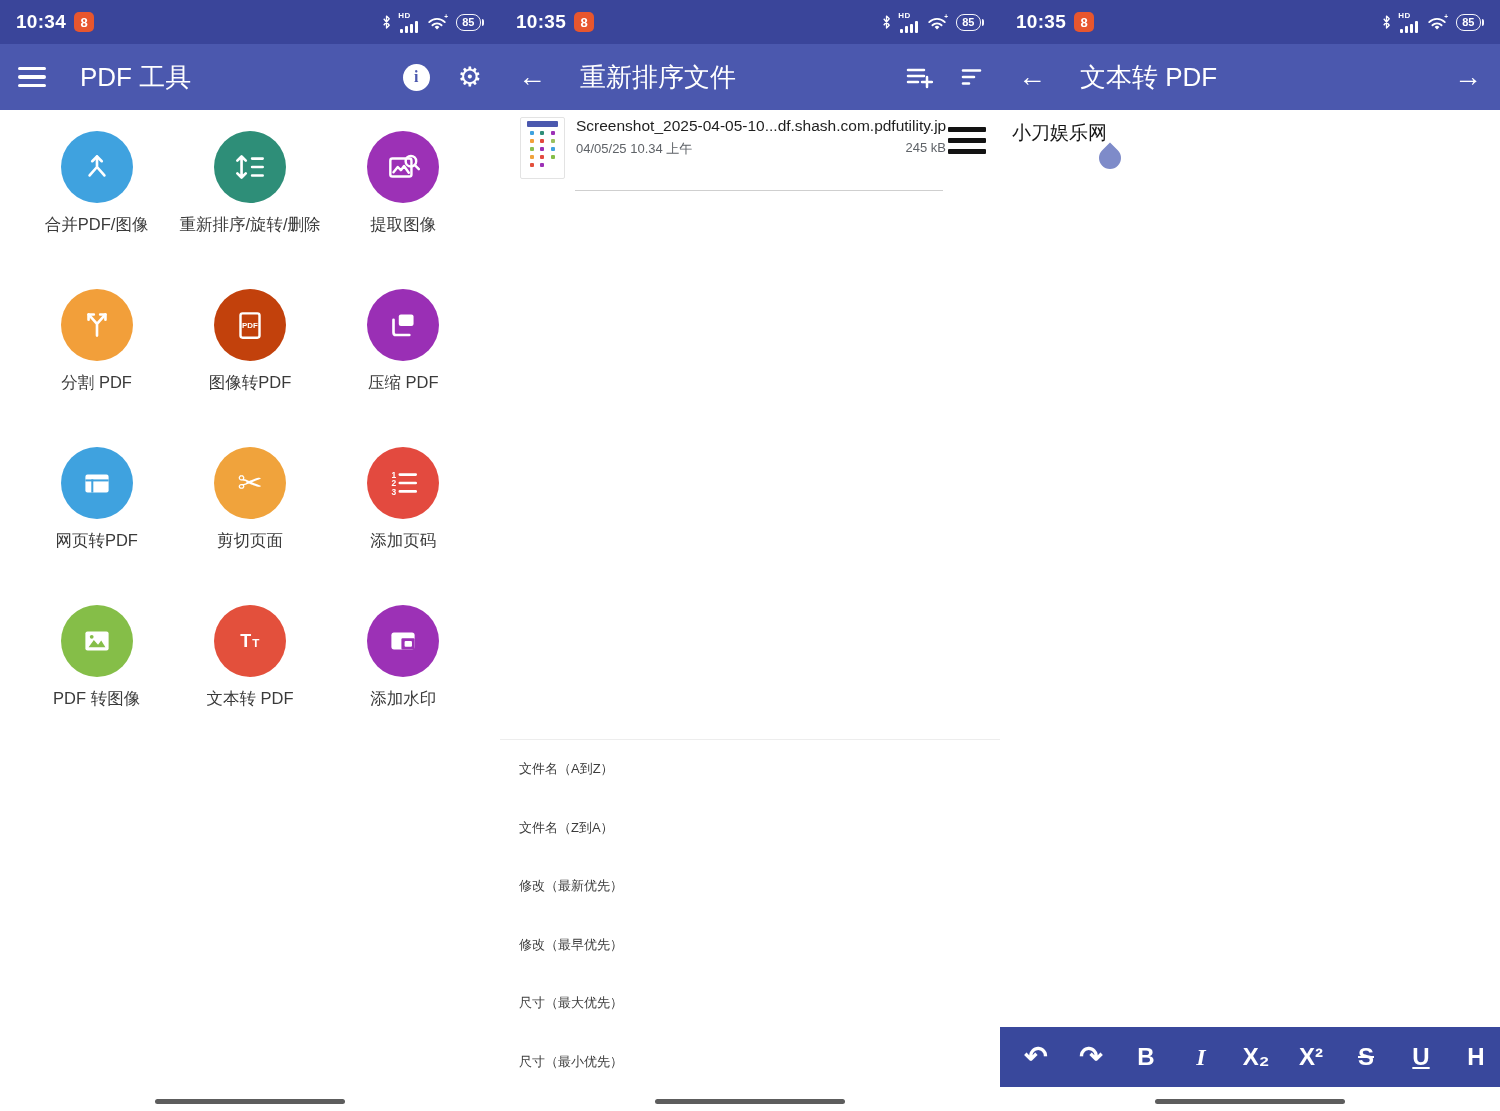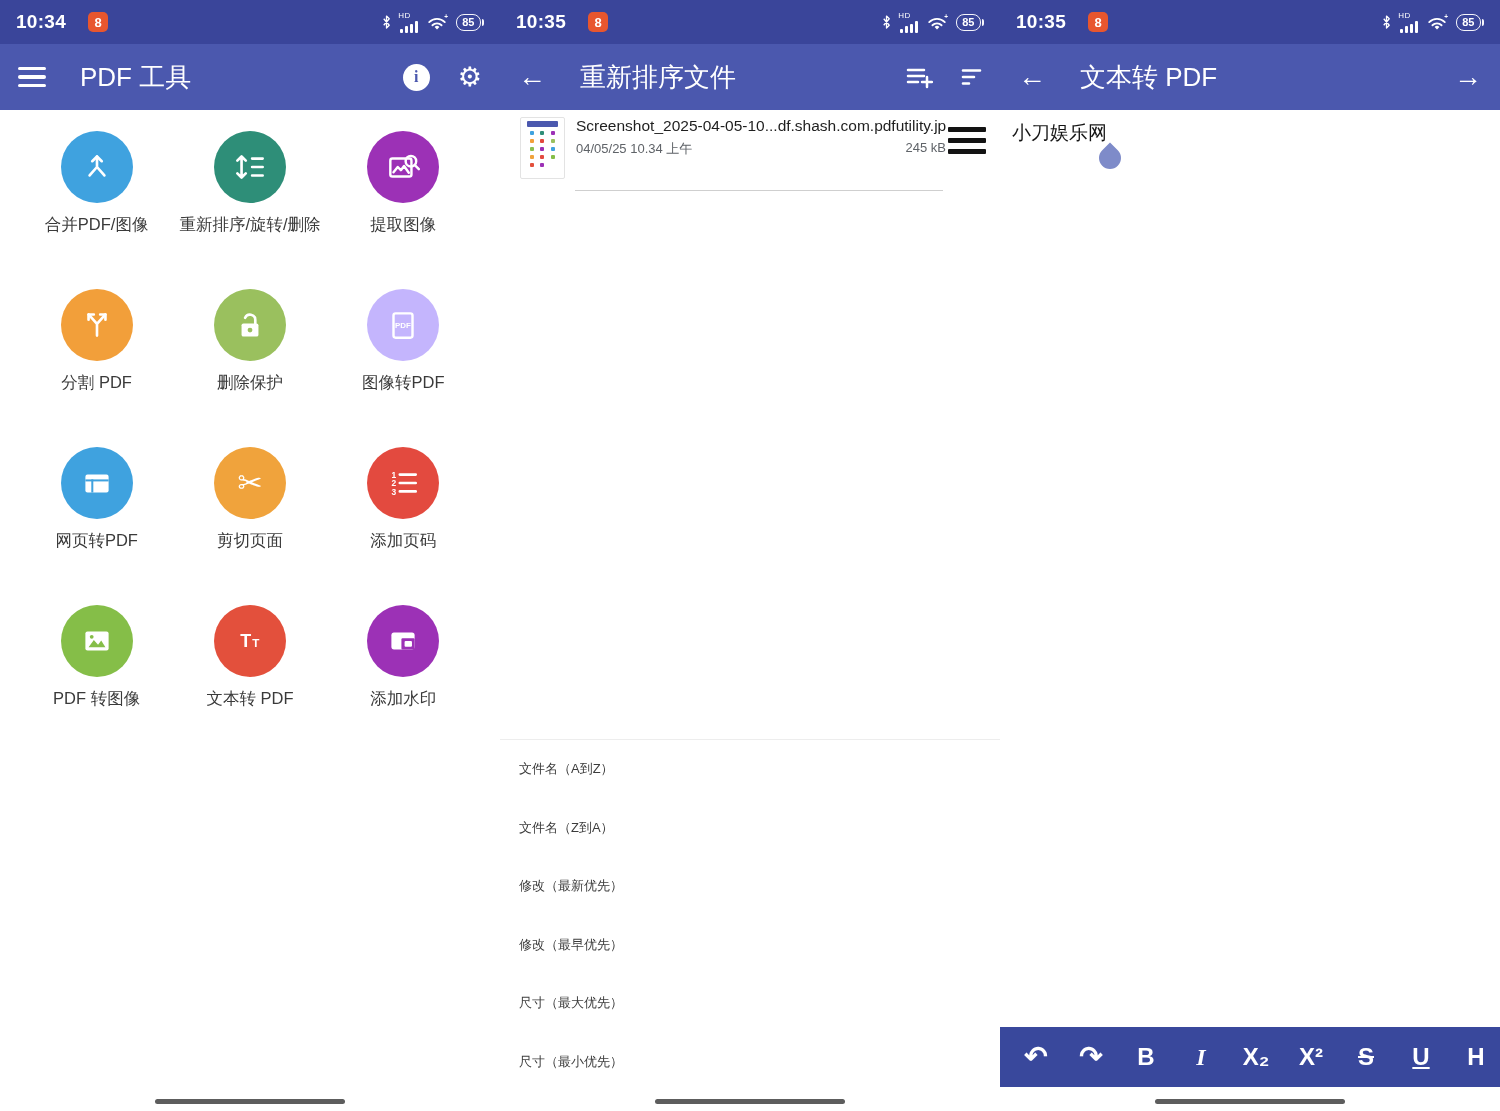--- a/index.html
+++ b/index.html
@@ -2,28 +2,28 @@
 <html><head>
 <meta charset="utf-8">
 <style>
   *{box-sizing:border-box;margin:0;padding:0}
   body{width:1500px;height:1111px;font-family:"Liberation Sans","DejaVu Sans",sans-serif;background:#fff;overflow:hidden}
   .app{display:flex;width:1500px;height:1111px}
   .panel{width:500px;height:1111px;position:relative;background:#fff;overflow:hidden}
 
   
   .statusbar{height:44px;background:#3a459a;color:#fff;display:flex;align-items:center;justify-content:space-between;padding:0 16px}
-  .sb-left{display:flex;align-items:center;gap:22px}
+  .sb-left{display:flex;align-items:center;gap:8px}
   .sb-time{font-size:19px;font-weight:700;letter-spacing:.3px}
   .notif{width:20px;height:20px;border-radius:5px;background:#e8562e;color:#fff;font-size:13px;font-weight:700;display:flex;align-items:center;justify-content:center}
   .sb-right{display:flex;align-items:center;gap:8px}
   .bt-svg,.wifi-svg{display:block}
   .sig{display:flex;align-items:flex-end;gap:2px;position:relative;padding-top:9px}
   .sig b{width:3px;background:#fff;border-radius:1px;display:block}
-  .hd{position:absolute;top:-1px;left:-2px;font-size:8px;font-weight:400;letter-spacing:.5px}
+  .hd{position:absolute;top:-1px;left:-2px;font-size:8px;font-weight:700;letter-spacing:.5px}
   .batt{display:flex;align-items:center}
   .batt-body{border:1.5px solid rgba(255,255,255,.95);border-radius:8px;font-size:11px;font-weight:700;padding:1px 5px;line-height:13px}
   .batt-nub{width:2.5px;height:7px;background:rgba(255,255,255,.95);border-radius:0 2px 2px 0;margin-left:1px}
 
   
   .appbar{height:66px;background:#4b58ae;color:#fff;display:flex;align-items:center;padding:0 18px}
   .bar-title{font-size:26px;font-weight:500;margin-left:34px;white-space:nowrap}
   .bar-icon{color:#fff;background:none;border:none;cursor:pointer;display:flex;align-items:center;justify-content:center}
   .arrow-glyph{font-size:28px;line-height:1}
   .burger{width:28px;display:flex;flex-direction:column;gap:5px}
@@ -35,21 +35,21 @@
   .content{position:absolute;top:110px;left:0;right:0;bottom:0;background:#fff}
 
   
   .tools-grid{display:grid;grid-template-columns:repeat(3,1fr);padding:0 20px}
   .tool{height:158px;display:flex;flex-direction:column;align-items:center;padding-top:21px;cursor:pointer}
   .tool-circle{width:72px;height:72px;border-radius:50%;display:flex;align-items:center;justify-content:center;flex:none}
   .tool-label{margin-top:11px;font-size:16.5px;color:#3a3a3a;white-space:nowrap}
   .glyph-ic{font-size:30px;color:#fff;line-height:1}
   .c1{background:#3fa2df}.c2{background:#2e8e78}.c3{background:#9c31b6}
   .c4{background:#f29f3a}.c5{background:#e2483d}.c6{background:#9ac05e}
-  .c7{background:#c4b5fd}.c8{background:#9a2fb5}.c9{background:#3fa2df}
+  .c7{background:#c2410c}.c8{background:#9a2fb5}.c9{background:#3fa2df}
   .c10{background:#f0a33c}.c11{background:#e34a3f}.c12{background:#85be48}
   .c13{background:#e3503c}.c14{background:#9c31b6}
 
   
   .file-row{position:absolute;top:7px;left:20px;width:466px;display:flex;align-items:flex-start}
   .file-thumb{width:45px;height:62px;background:#fff;border:1px solid #e3e3e3;border-radius:2px;flex:none;padding:3px 6px;display:flex;flex-direction:column;gap:3px}
   .thumb-bar{height:6px;background:#4b58ae;border-radius:1px;margin-bottom:1px}
   .thumb-dots{display:grid;grid-template-columns:repeat(3,1fr);row-gap:4px;justify-items:center}
   .thumb-dots i{width:4px;height:4px;border-radius:1px;display:block}
   .file-info{margin-left:11px;width:370px}
@@ -178,41 +178,40 @@
                   <path d="M10 8 L18 17 M26 8 L18 17 M18 17 V28"></path>
                   <path d="M10 13 V8 H15"></path>
                   <path d="M21 8 H26 V13"></path>
                 </g>
               </svg>
           </span>
           <span class="tool-label">分割 PDF</span>
         </div>
 
 
-        <div class="tool">
-          <span class="tool-circle c6">
-            <svg width="38" height="38" viewBox="0 0 36 36">
-                <path d="M23 16.5 V13 a5 5 0 0 0 -9.6 -1.8" stroke="#fff" stroke-width="2.5" fill="none" stroke-linecap="round"></path>
-                <rect x="10" y="16.5" width="16" height="12.5" rx="1.8" fill="#fff"></rect>
-                <circle cx="18" cy="22.8" r="2.3" fill="#9ac05e"></circle>
-              </svg>
-          </span>
-          <span class="tool-label">删除保护</span>
-        </div>
 
         <div class="tool">
           <span class="tool-circle c7">
             <svg width="38" height="38" viewBox="0 0 36 36">
                 <rect x="9" y="7" width="18" height="23" rx="2" stroke="#fff" stroke-width="2.3" fill="none"></rect>
                 <text x="18" y="21" font-size="7.5" font-weight="bold" fill="#fff" text-anchor="middle" font-family="sans-serif">PDF</text>
               </svg>
           </span>
           <span class="tool-label">图像转PDF</span>
         </div>
 
+        <div class="tool">
+          <span class="tool-circle c8">
+            <svg width="38" height="38" viewBox="0 0 36 36">
+                <path d="M9 13 v12 a2.5 2.5 0 0 0 2.5 2.5 H24" stroke="#fff" stroke-width="2.5" fill="none" stroke-linecap="round"></path>
+                <rect x="14" y="8" width="14" height="11" rx="2" fill="#fff"></rect>
+              </svg>
+          </span>
+          <span class="tool-label">压缩 PDF</span>
+        </div>
 
         <div class="tool">
           <span class="tool-circle c9">
             <svg width="38" height="38" viewBox="0 0 36 36">
                 <rect x="7" y="10" width="22" height="17" rx="2" fill="#fff"></rect>
                 <rect x="7" y="14.6" width="22" height="1.9" fill="#3fa2df"></rect>
                 <rect x="12.6" y="14.6" width="1.9" height="12.4" fill="#3fa2df"></rect>
               </svg>
           </span>
           <span class="tool-label">网页转PDF</span>

